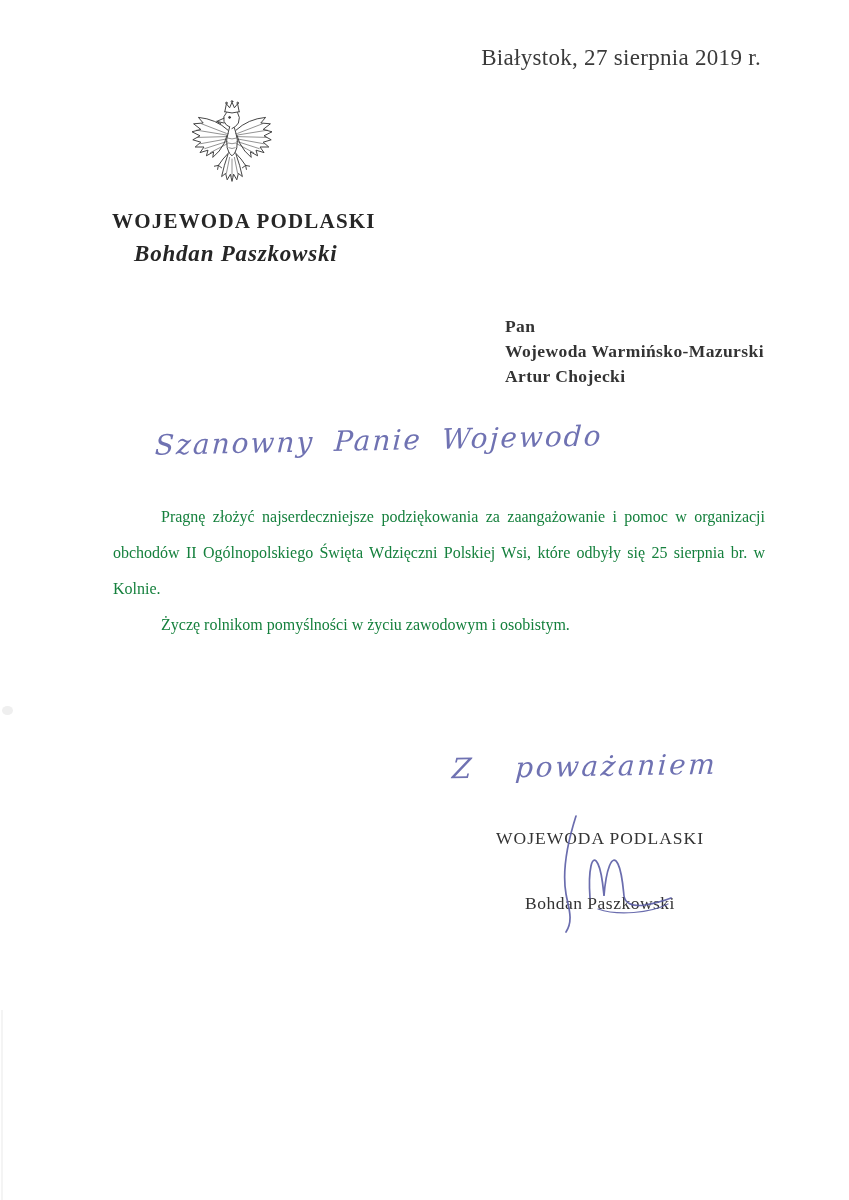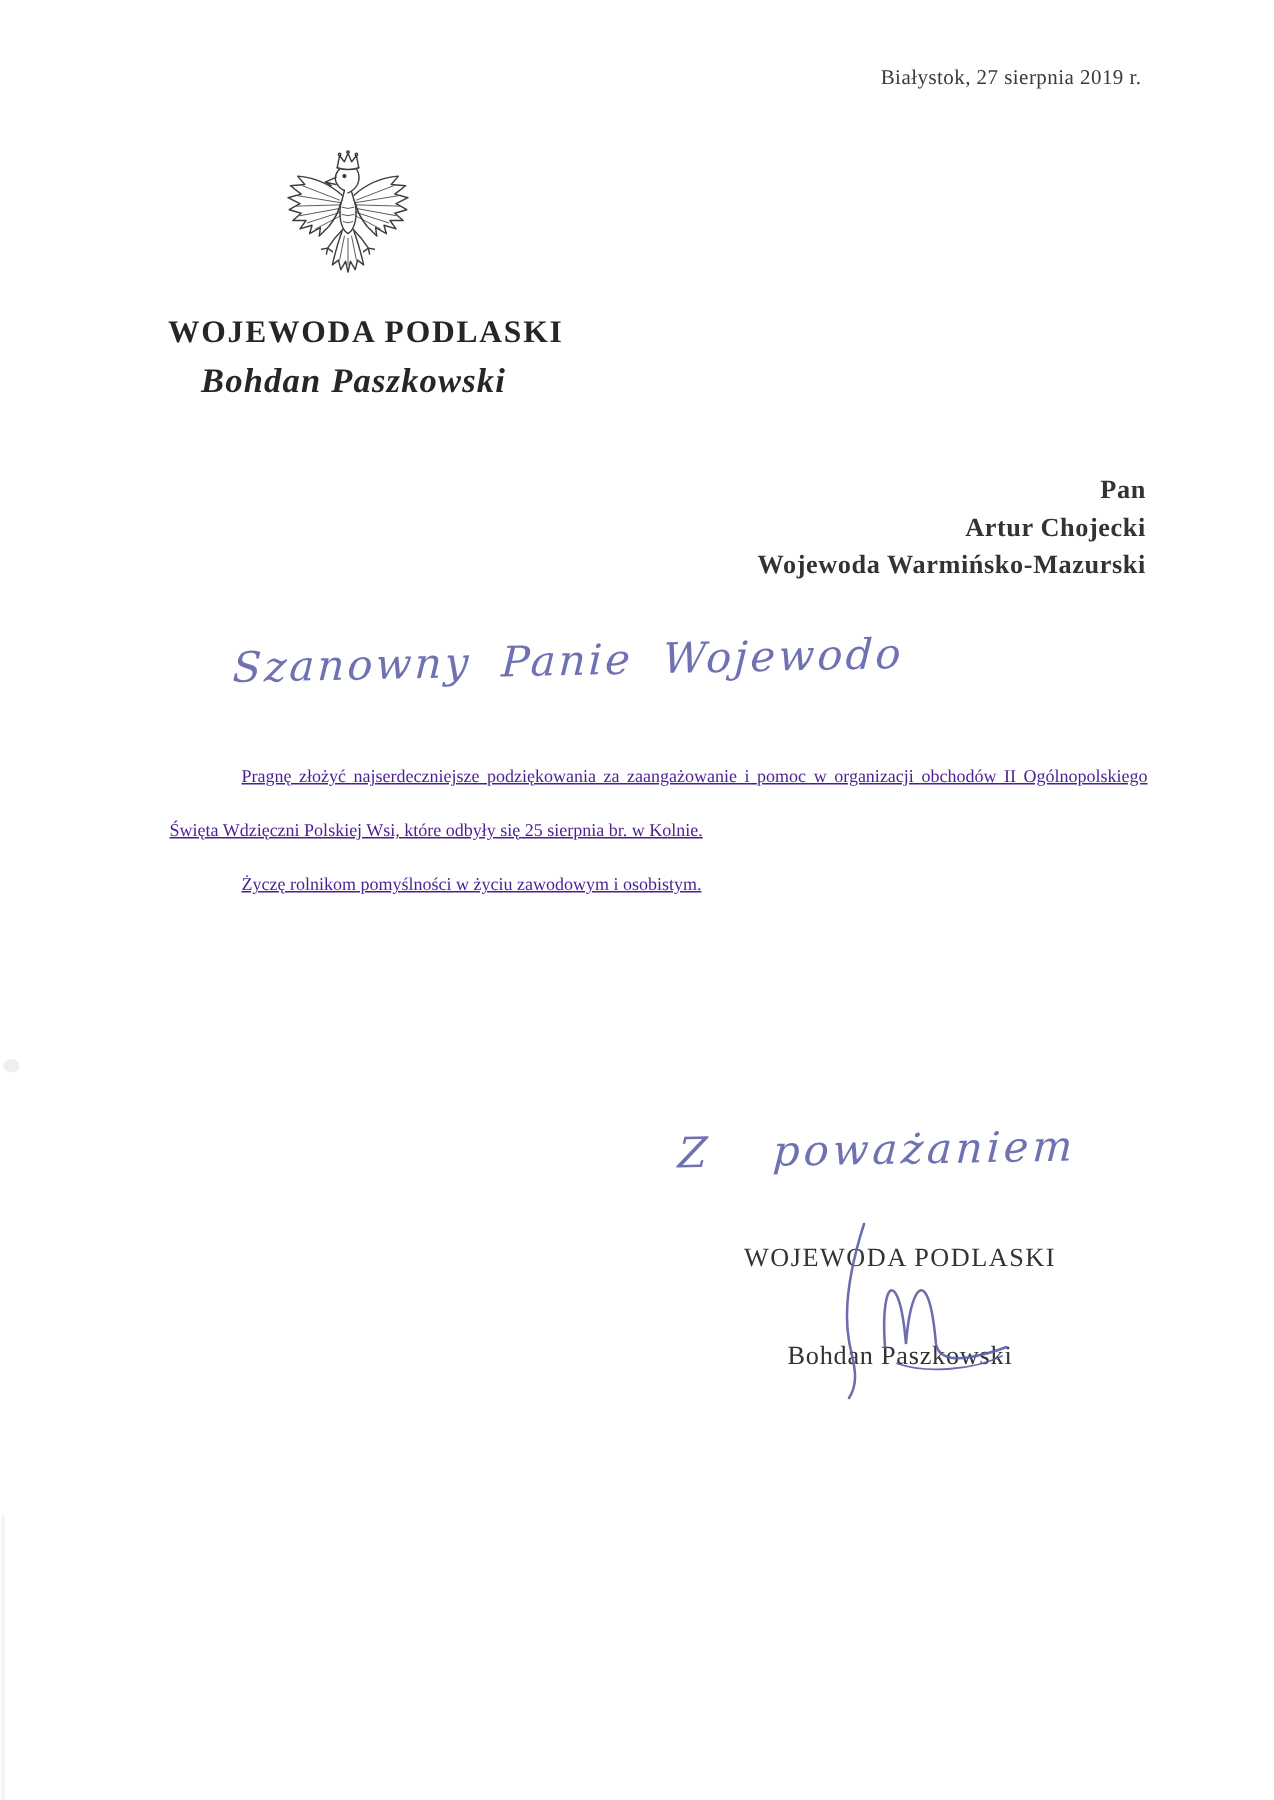--- a/index.html
+++ b/index.html
@@ -8,41 +8,40 @@
     width:849px;height:1200px;
     background:#ffffff;
     overflow:hidden;
     font-family:"Liberation Serif", serif;
     color:#2f2f2f;
   }
   .abs{position:absolute;}
 
   .date-line{
     top:45px; right:88px;
-    font-size:14px; color:#3a3a3a; letter-spacing:.3px;
+    font-size:23px; color:#3a3a3a; letter-spacing:.3px;
   }
 
   .emblem{ left:184px; top:98px; width:96px; height:106px; }
 
   .office-title{
     left:112px; top:209px;
     font-size:21px; font-weight:bold; color:#262626; letter-spacing:1.2px;
     white-space:nowrap;
   }
   .office-name{
     left:134px; top:241px;
     font-size:23px; font-weight:bold; font-style:italic; color:#262626;
     letter-spacing:.8px; white-space:nowrap;
   }
 
   .recipient{
     left:505px; top:314px;
     font-size:17.5px; font-weight:bold; color:#333; line-height:25px;
     letter-spacing:.4px;
-    text-align:right;
   }
 
   .handwriting{
     font-family:"DejaVu Serif", serif;
     font-style:italic;
     color:#5c5fa8;
     opacity:.88;
   }
   .salutation{
     left:155px; top:424px;
@@ -52,23 +51,22 @@
   }
   .closing{
     left:452px; top:750px;
     font-size:28px; letter-spacing:2.5px; word-spacing:30px;
     transform:rotate(-1deg) skewX(-4deg);
     white-space:nowrap;
   }
 
   .body-text{
     left:113px; top:499px; width:652px;
-    font-size:12px; line-height:36px; color:#4c1d95;
+    font-size:16px; line-height:36px; color:#15803d;
     text-align:justify;
-    text-decoration:underline;
   }
   .body-text p{ margin:0; text-indent:48px; }
 
   .sig-block{
     left:470px; top:828px; width:260px;
     text-align:center; color:#333;
   }
   .sig-title{ font-size:17.5px; letter-spacing:1px; white-space:nowrap; }
   .sig-name{ margin-top:44px; font-size:17.5px; letter-spacing:.5px; white-space:nowrap; }
 
@@ -123,22 +121,22 @@
       <path d="M55 70 Q50 84 47 98 L52 94 L54 102 L58 95 L60 104 L62 95 L66 102 L68 94 L73 98 Q70 84 65 70"></path>
       <path d="M57 74 L53 94 M60 76 L60 98 M63 74 L67 94" stroke-width="0.7"></path>
     </g>
   </svg>
 
   <div class="abs office-title">WOJEWODA PODLASKI</div>
   <div class="abs office-name">Bohdan Paszkowski</div>
 
   <div class="abs recipient">
     <div>Pan</div>
+    <div>Wojewoda Warmińsko-Mazurski</div>
     <div>Artur Chojecki</div>
-    <div>Wojewoda Warmińsko-Mazurski</div>
   </div>
 
   <div class="abs handwriting salutation">Szanowny Panie Wojewodo</div>
 
   <div class="abs body-text">
     <p>Pragnę złożyć najserdeczniejsze podziękowania za zaangażowanie i pomoc w organizacji obchodów II Ogólnopolskiego Święta Wdzięczni Polskiej Wsi, które odbyły się 25 sierpnia br. w Kolnie.</p>
     <p>Życzę rolnikom pomyślności w życiu zawodowym i osobistym.</p>
   </div>
 
   <div class="abs handwriting closing">Z poważaniem</div>

